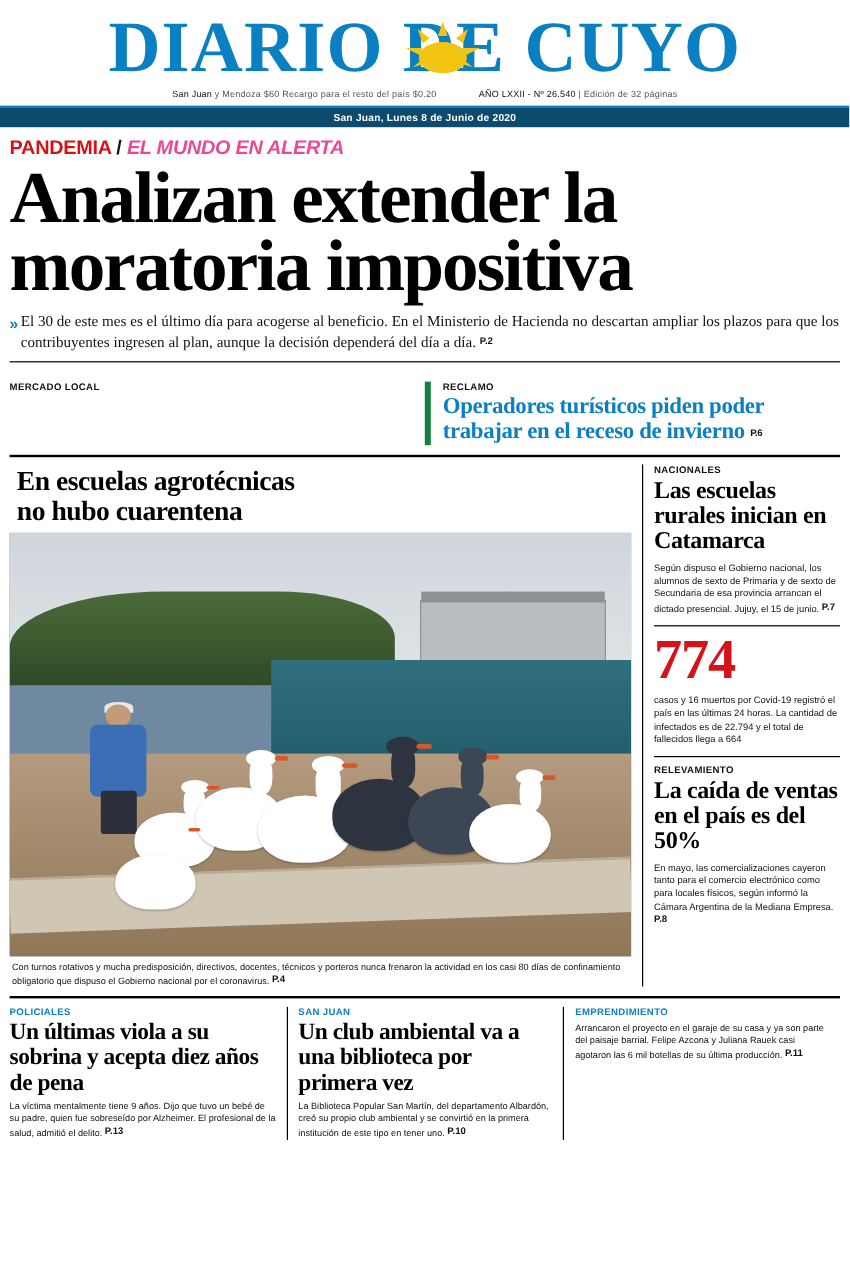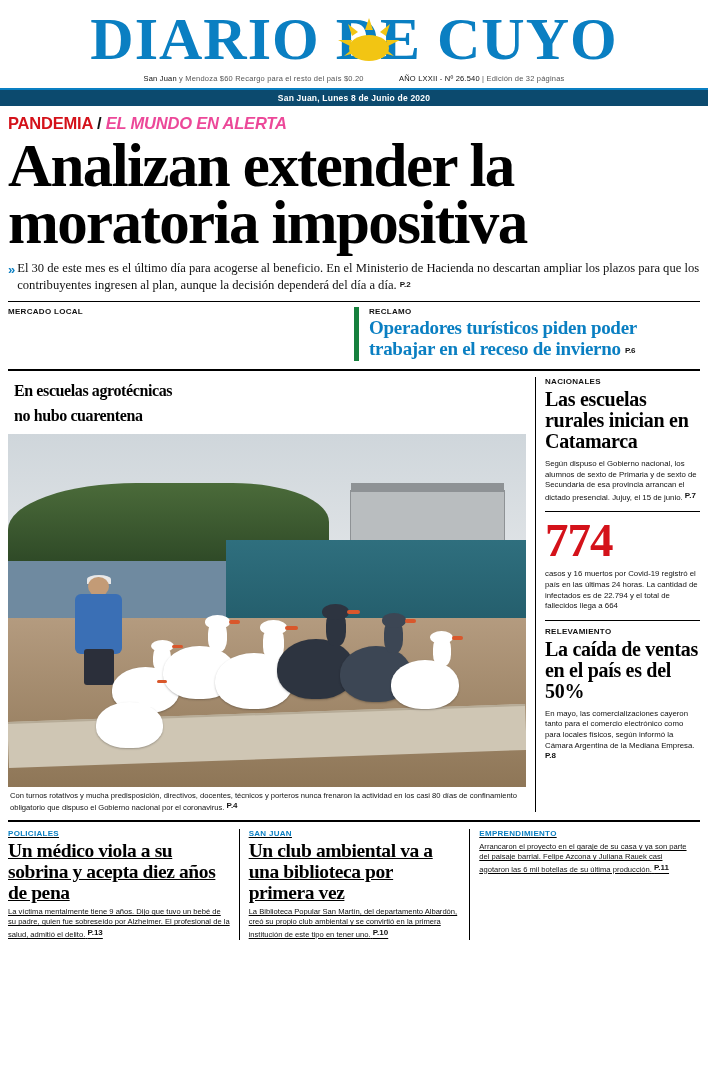--- a/index.html
+++ b/index.html
@@ -110,21 +110,21 @@
     line-height: 15.5px;
     color: #111;
   }
 
   .hr-thin { height: 1px; background: #000; margin: 8px 8px 0 8px; }
 
   
   .sec-row {
     display: flex;
     padding: 0 8px;
-    margin-top: 5px;
+    margin-top: 16px;
   }
   .sec-col { width: 50%; padding-right: 10px; }
   .sec-col.second { padding-right: 0; padding-left: 10px; border-left: 5px solid #15803d; }
   .sec-label {
     font-family: "Liberation Sans", sans-serif;
     font-size: 8px;
     font-weight: bold;
     color: #111;
     letter-spacing: 0.3px;
     margin-bottom: 2px;
@@ -156,21 +156,21 @@
   .mid-left { width: 518px; position: relative; }
   .mid-right {
     width: 166px;
     padding-left: 9px;
     border-left: 1px solid #000;
     margin-left: 9px;
   }
   .photo-head {
     font-family: "Liberation Serif", serif;
     font-weight: bold;
-    font-size: 16px;
+    font-size: 23px;
     line-height: 24.5px;
     color: #000;
     letter-spacing: -0.4px;
     padding: 2px 0 6px 6px;
   }
   .photo {
     width: 518px;
     height: 353px;
     position: relative;
     overflow: hidden;
@@ -237,21 +237,21 @@
     color: #d4121a;
     letter-spacing: -1px;
   }
 
   
   .bottom {
     display: flex;
     padding: 0 8px;
     margin-top: 7px;
   }
-  .b-col { width: 33.33%; padding-right: 9px; text-decoration: underline; }
+  .b-col { width: 33.33%; padding-right: 9px; }
   .b-col + .b-col { padding-left: 9px; border-left: 1px solid #000; }
   .b-label {
     font-family: "Liberation Sans", sans-serif;
     font-size: 8px;
     font-weight: bold;
     color: #0a7fc2;
     letter-spacing: 0.3px;
   }
   .b-head {
     font-family: "Liberation Serif", serif;
@@ -418,21 +418,21 @@
         </div>
       </div>
     </div>
   </div>
 
   <div class="hr-thick"></div>
 
   <div class="bottom">
     <div class="b-col">
       <div class="b-label">POLICIALES</div>
-      <div class="b-head">Un médico viola a su sobrina y acepta diez años de pena</div>
+      <div class="b-head">Un últimas viola a su sobrina y acepta diez años de pena</div>
       <div class="b-body">
         <span>La víctima mentalmente tiene 9 años. Dijo que tuvo un bebé de su padre, quien fue sobreseído por Alzheimer. El profesional de la salud, admitió el delito.</span>
         <span class="page-ref">P.13</span>
       </div>
     </div>
     <div class="b-col">
       <div class="b-label">SAN JUAN</div>
       <div class="b-head">Un club ambiental va a una biblioteca por primera vez</div>
       <div class="b-body">
         <span>La Biblioteca Popular San Martín, del departamento Albardón, creó su propio club ambiental y se convirtió en la primera institución de este tipo en tener uno.</span>

